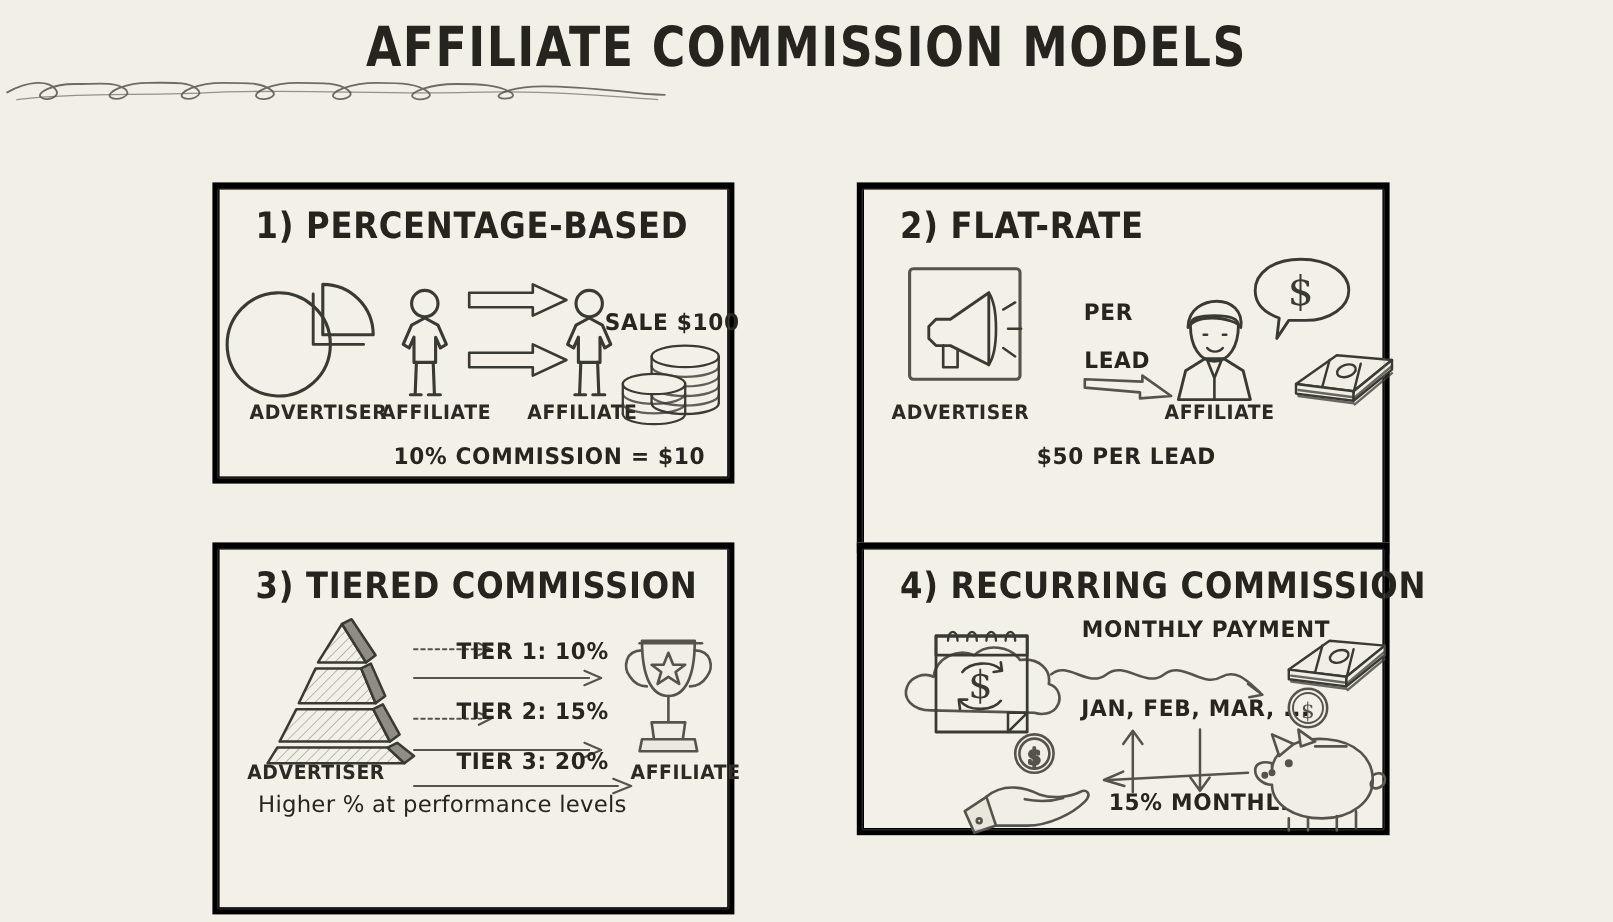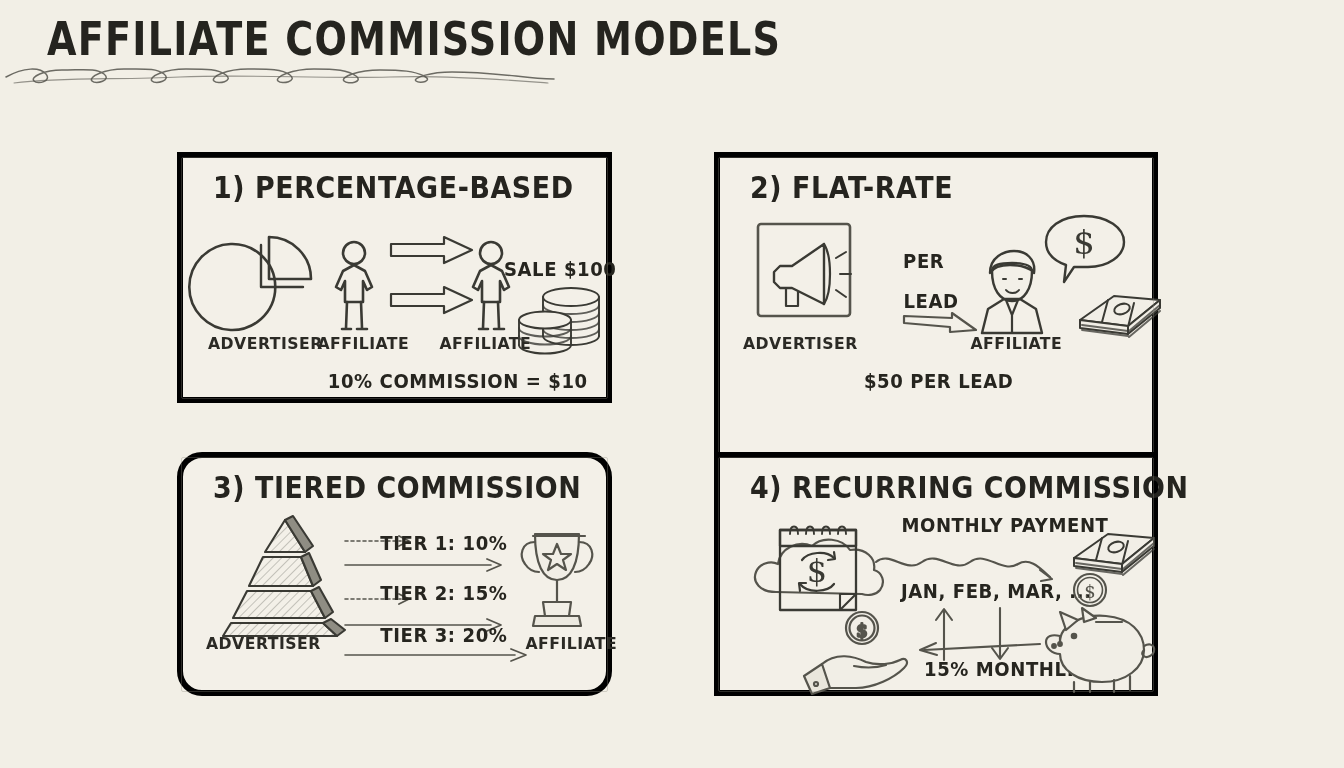--- a/index.html
+++ b/index.html
@@ -20,21 +20,21 @@
     width: 1344px;
     height: 768px;
     background: #f2efe6;
   }
   
   #title-block {
     position: absolute;
     left: 0;
     top: 18px;
     width: 1344px;
-    text-align: left;
+    text-align: center;
   }
   #page-title {
     font-family: "DejaVu Sans", sans-serif;
     font-size: 41px;
     font-weight: bold;
     letter-spacing: 1.3px;
     color: #25241f;
     transform: scaleX(0.93) scaleY(1.12);
     line-height: 1.05;
     white-space: nowrap;
@@ -54,21 +54,21 @@
   .panel::after {
     content: "";
     position: absolute;
     left: -2px; top: -1px; right: -2px; bottom: -2px;
     border: 1px solid rgba(140,136,125,0.33);
     border-radius: 2px;
     pointer-events: none;
   }
   #panel-1 { left: 177px; top: 152px; width: 435px; height: 251px; }
   #panel-2 { left: 714px; top: 152px; width: 444px; height: 309px; }
-  #panel-3 { left: 177px; top: 452px; width: 435px; height: 244px; border-radius: 25px; }
+  #panel-3 { left: 177px; top: 452px; width: 435px; height: 310px; }
   #panel-4 { left: 714px; top: 452px; width: 444px; height: 244px; }
 
   .panel-title {
     position: absolute;
     left: 30px;
     top: 12px;
     font-size: 28px;
     font-weight: bold;
     letter-spacing: 0.6px;
     color: #25241f;
@@ -327,20 +327,21 @@
           <path d="M68,22 C82,22 84,36 78,44 C74,50 68,52 64,52"></path>
           <path d="M46,60 L46,82"></path>
           <path d="M32,82 L60,82 L58,96 L34,96 Z" fill="#f1eee6"></path>
           <path d="M24,96 L68,96 L70,106 L22,106 Z" fill="#ece9e0"></path>
           <path d="M46,24 L50,34 L60,34 L52,40 L55,50 L46,44 L37,50 L40,40 L32,34 L42,34 Z"></path>
         </g>
       </svg>
     </div>
     <div class="cap" style="left:340px; top:176px;">AFFILIATE</div>
 
+    <div class="cap-mixed" style="left:32px; top:202px;">Higher % at performance levels</div>
   </div>
 
   <div class="panel" id="panel-4">
     <div class="panel-title">4) RECURRING COMMISSION</div>
 
     <div class="art" style="left:26px; top:56px;">
       <svg width="150" height="120" viewBox="0 0 150 120">
         <path class="ink-l" stroke-width="2.2" fill="#f1eee6" d="M30,78 C14,78 6,68 10,58 C13,50 24,46 32,50 C34,34 52,26 66,32 C76,22 96,24 104,36 C120,34 130,44 128,56 C136,58 140,68 134,76 C130,81 122,82 116,80 Z"></path>
         <rect class="ink" stroke-width="2.3" x="34" y="16" width="76" height="80" fill="#f1eee6"></rect>
         <rect class="ink" stroke-width="2.3" x="34" y="16" width="76" height="16" fill="url(#hatch)"></rect>

